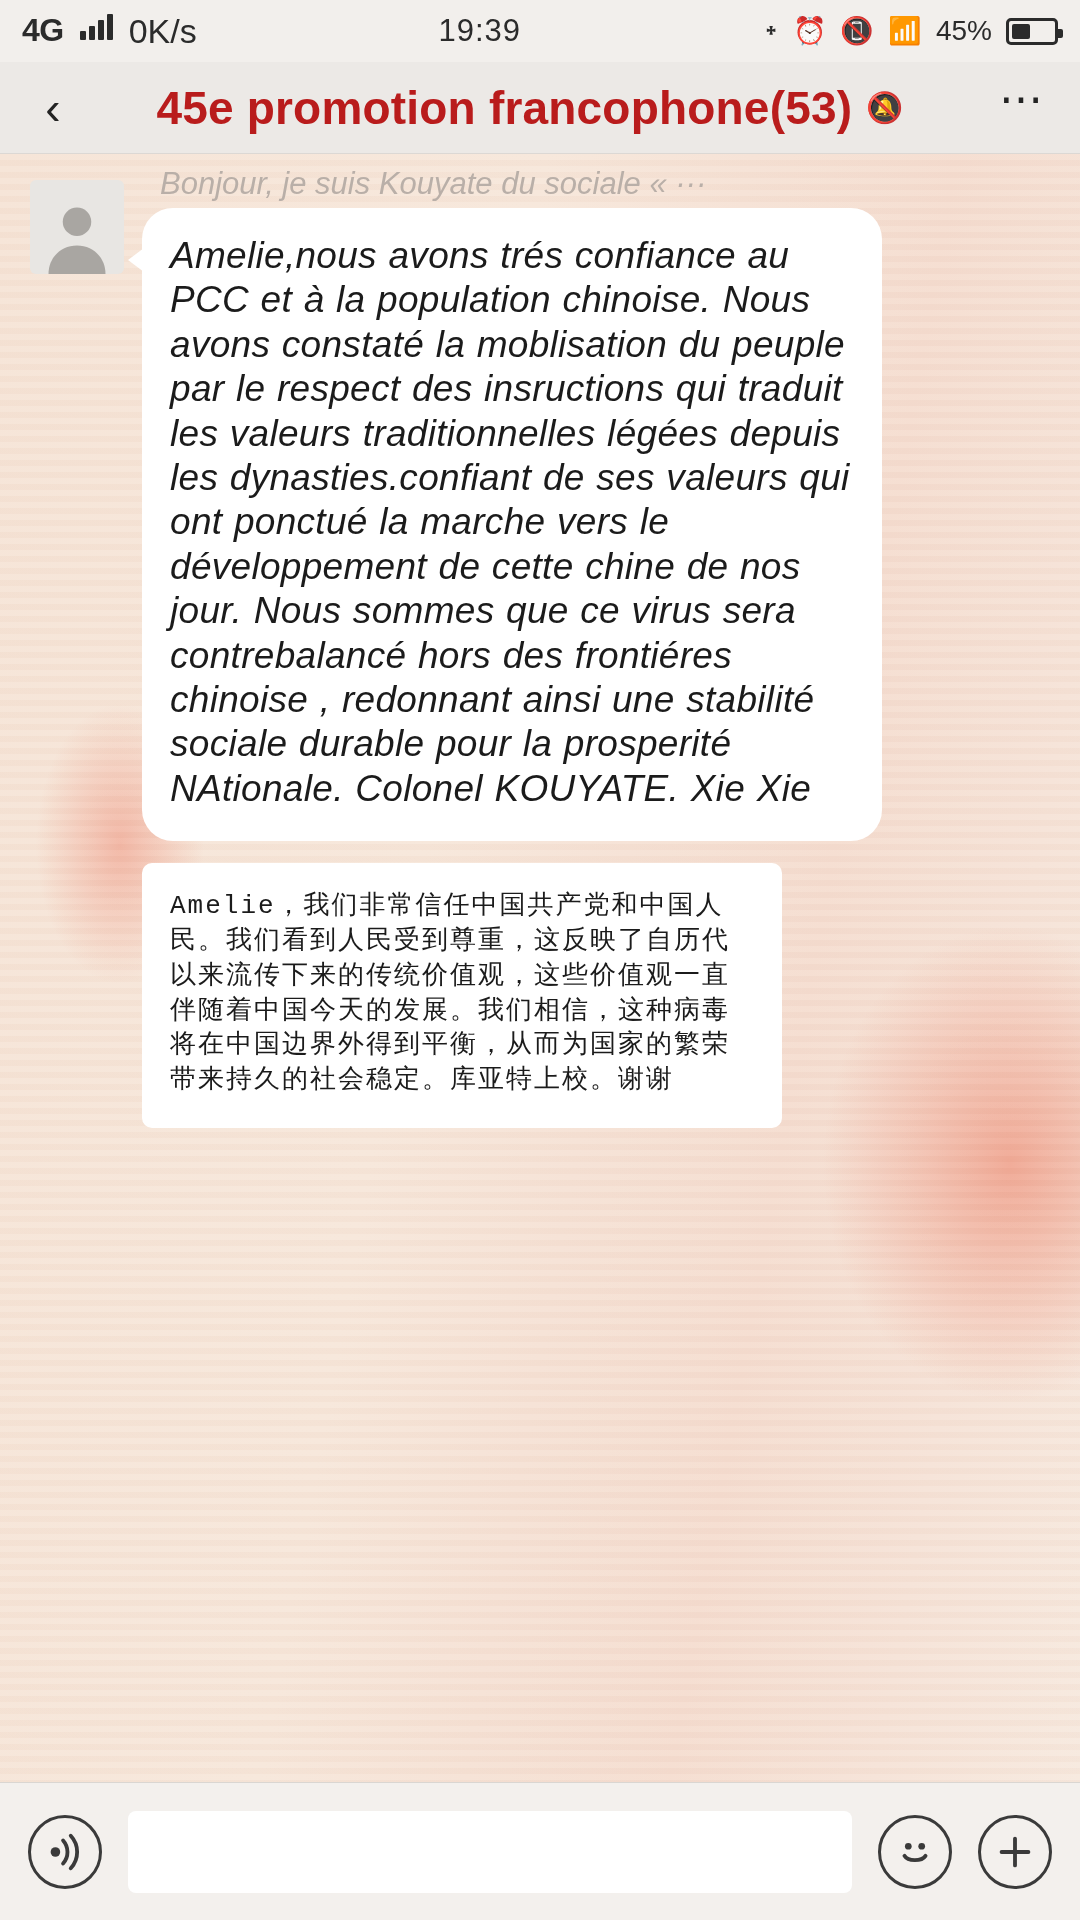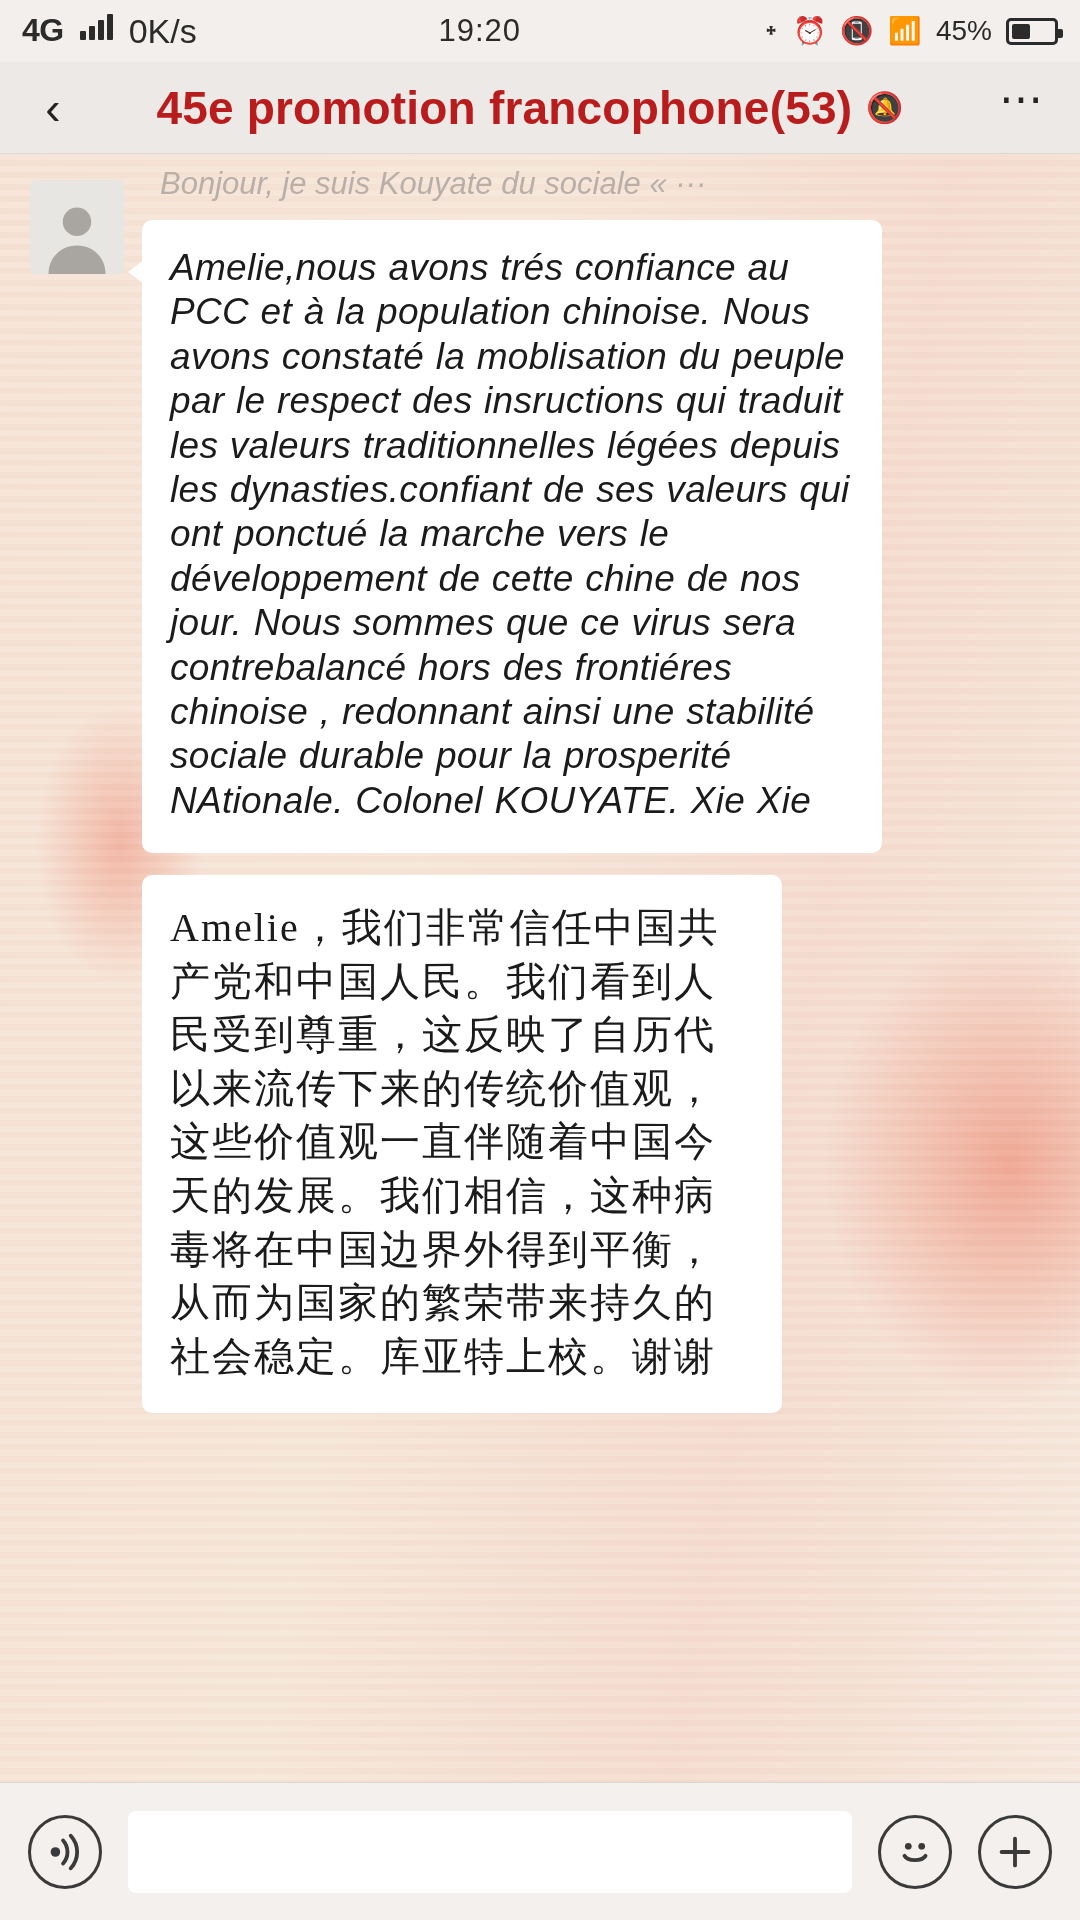--- a/index.html
+++ b/index.html
@@ -164,35 +164,35 @@
     background: #ffffff;
     border-radius: 10px;
     padding: 26px 28px 30px 28px;
     font-size: 37px;
     line-height: 1.20;
     color: #1b1b1b;
     font-style: italic;
     letter-spacing: 0.3px;
     word-spacing: 1px;
   }
-  .bubble.first { margin-top: 40px; }
+  .bubble.first { margin-top: 28px; border-radius: 31px; }
   .bubble.first::before {
     content: "";
     position: absolute;
     left: -14px; top: 40px;
     width: 0; height: 0;
     border-top: 12px solid transparent;
     border-bottom: 12px solid transparent;
     border-right: 16px solid #ffffff;
   }
   .bubble.second {
     margin-top: 22px;
     font-style: normal;
-    font-family: Liberation Serif, serif;
-    font-size: 40px;
+    font-family: Liberation Mono, monospace;
+    font-size: 26px;
     line-height: 1.34;
     letter-spacing: 2px;
     width: 640px;
   }
 
   
   .inputbar {
     flex: 0 0 138px;
     background: #f3f0ed;
     border-top: 1px solid #dad6d2;
@@ -233,21 +233,21 @@
     <div class="sb-left">
       <span class="sb-net">4G</span>
       <span class="bars">
           <i></i>
           <i></i>
           <i></i>
           <i></i>
         </span>
       <span class="sb-speed">0K/s</span>
     </div>
-    <div class="sb-center">19:20</div>
+    <div class="sb-center">19:39</div>
     <div class="sb-right">
       <span class="ic">᛭</span>
       <span class="ic">⏰</span>
       <span class="ic">📵</span>
       <span class="ic">📶</span>
       <span class="sb-batt-txt">45%</span>
       <span class="batt">
           <span></span>
         </span>
     </div>

